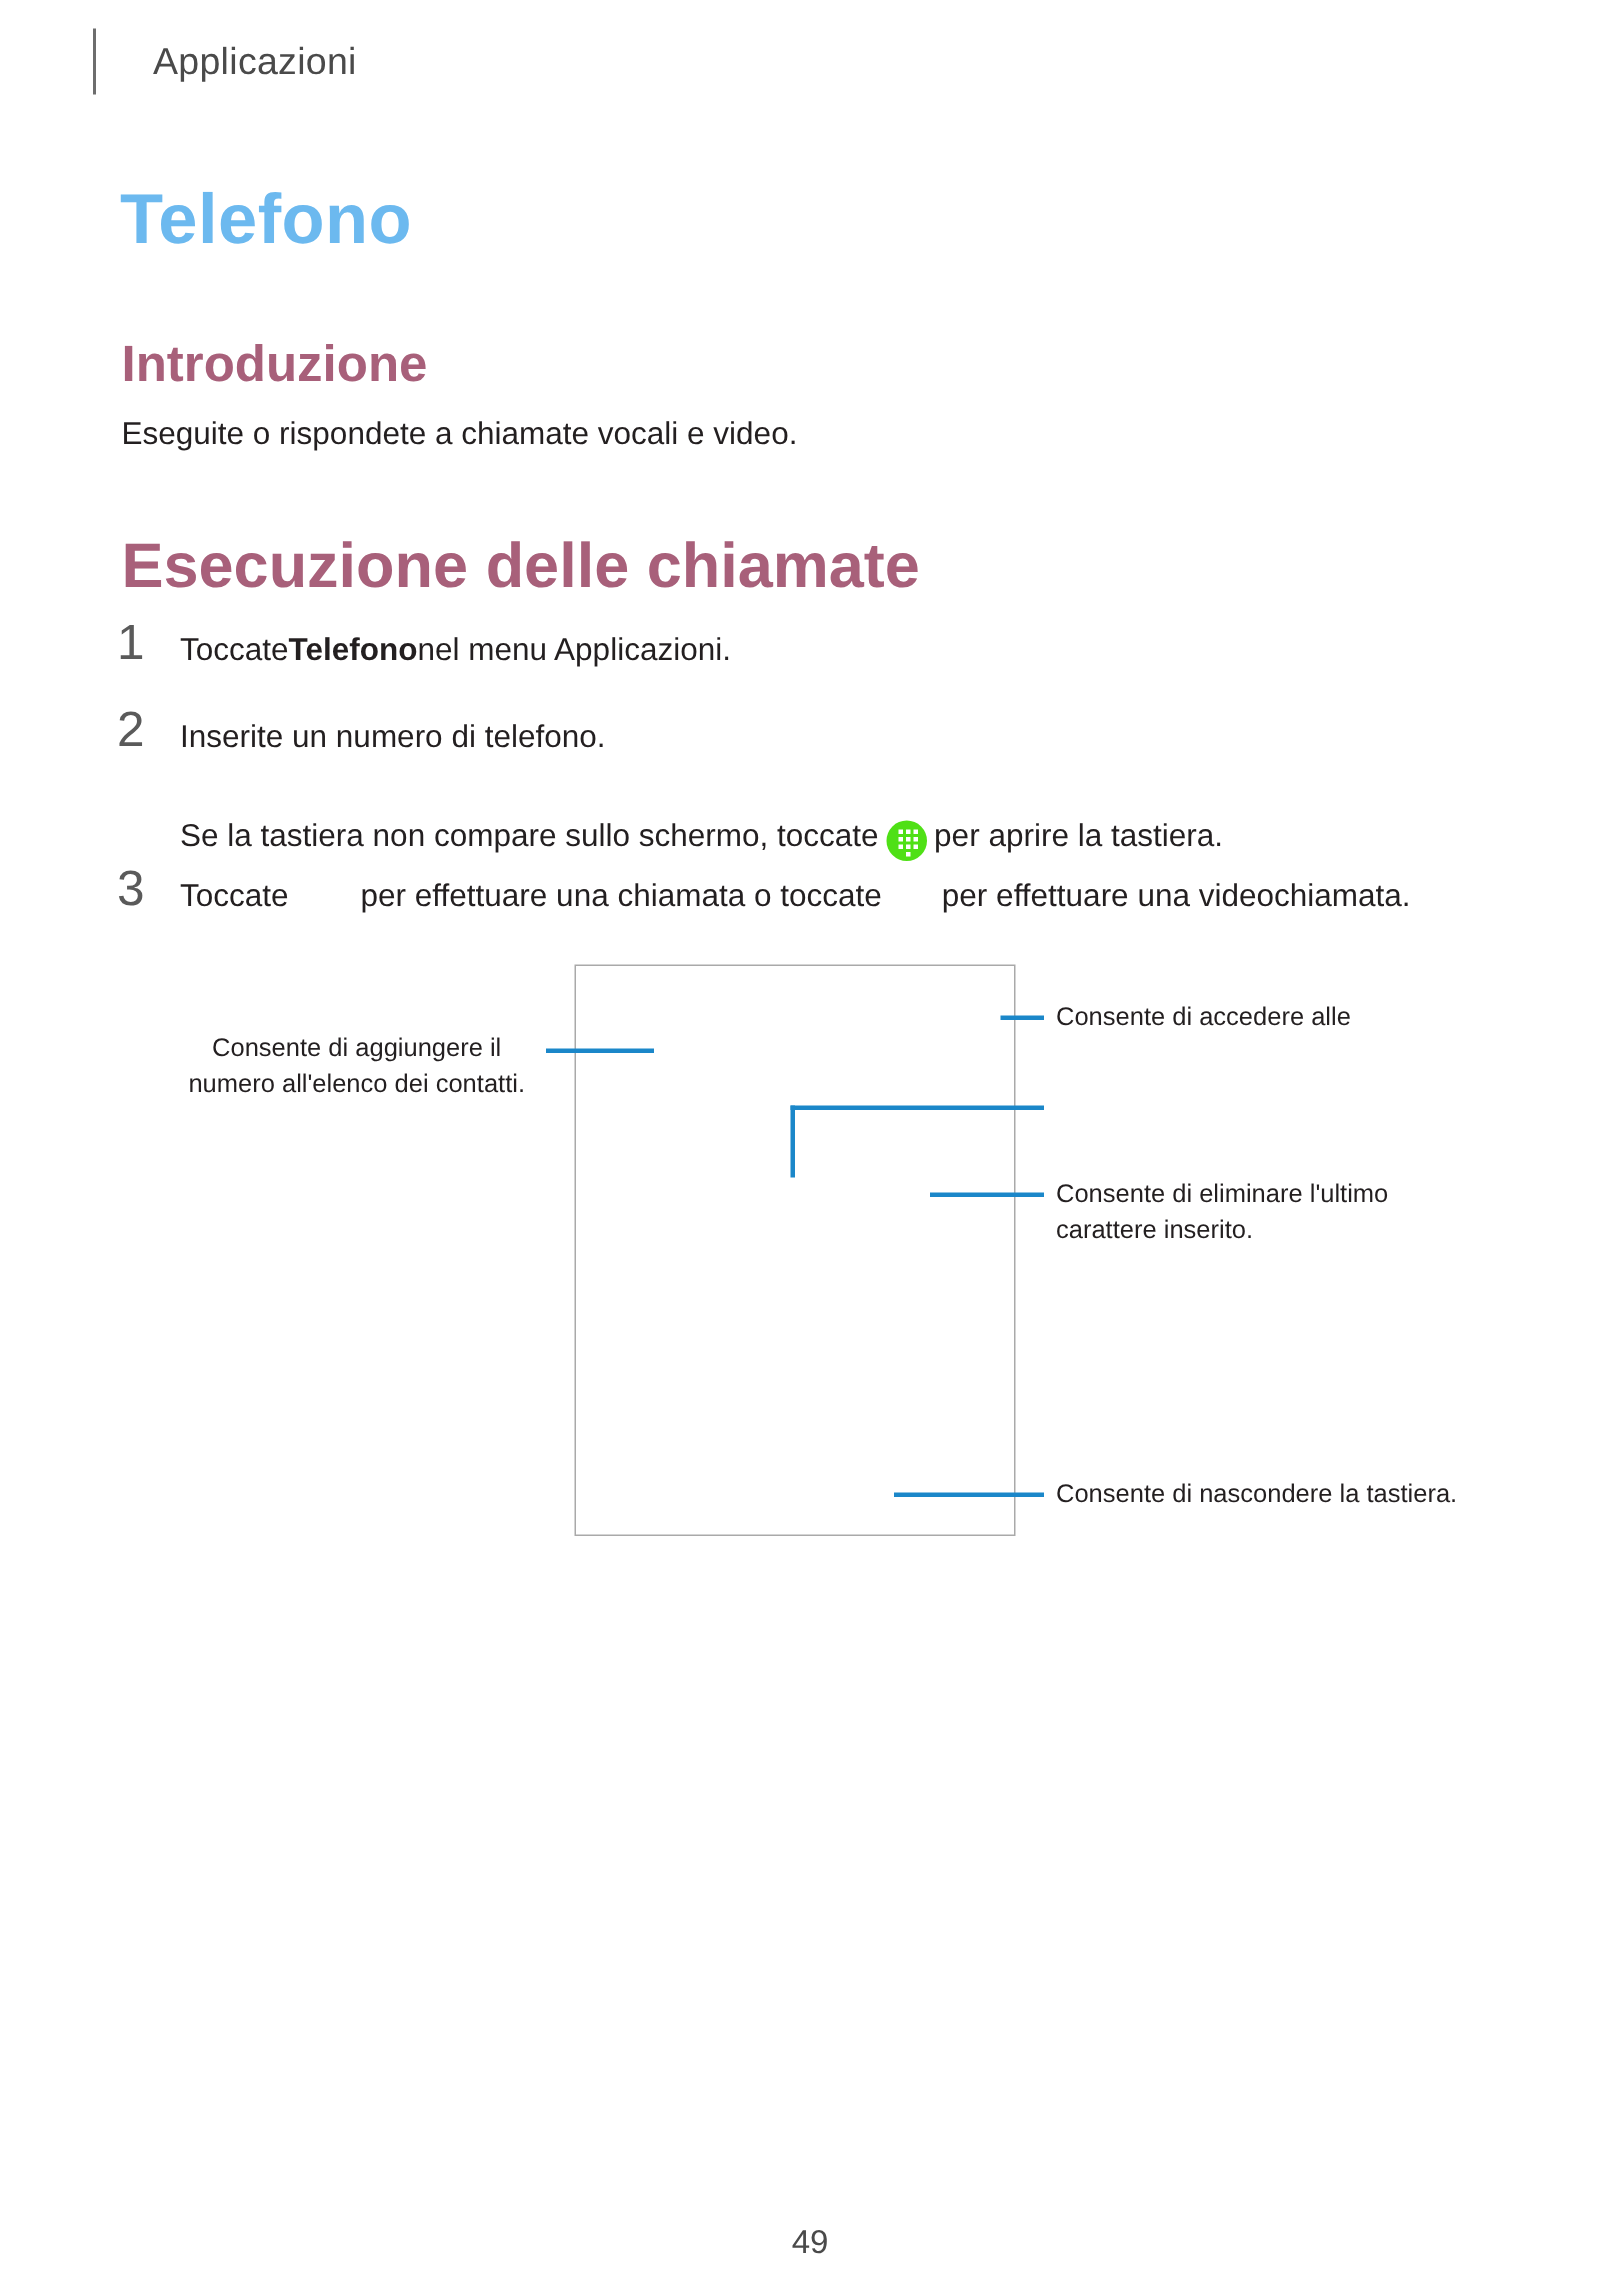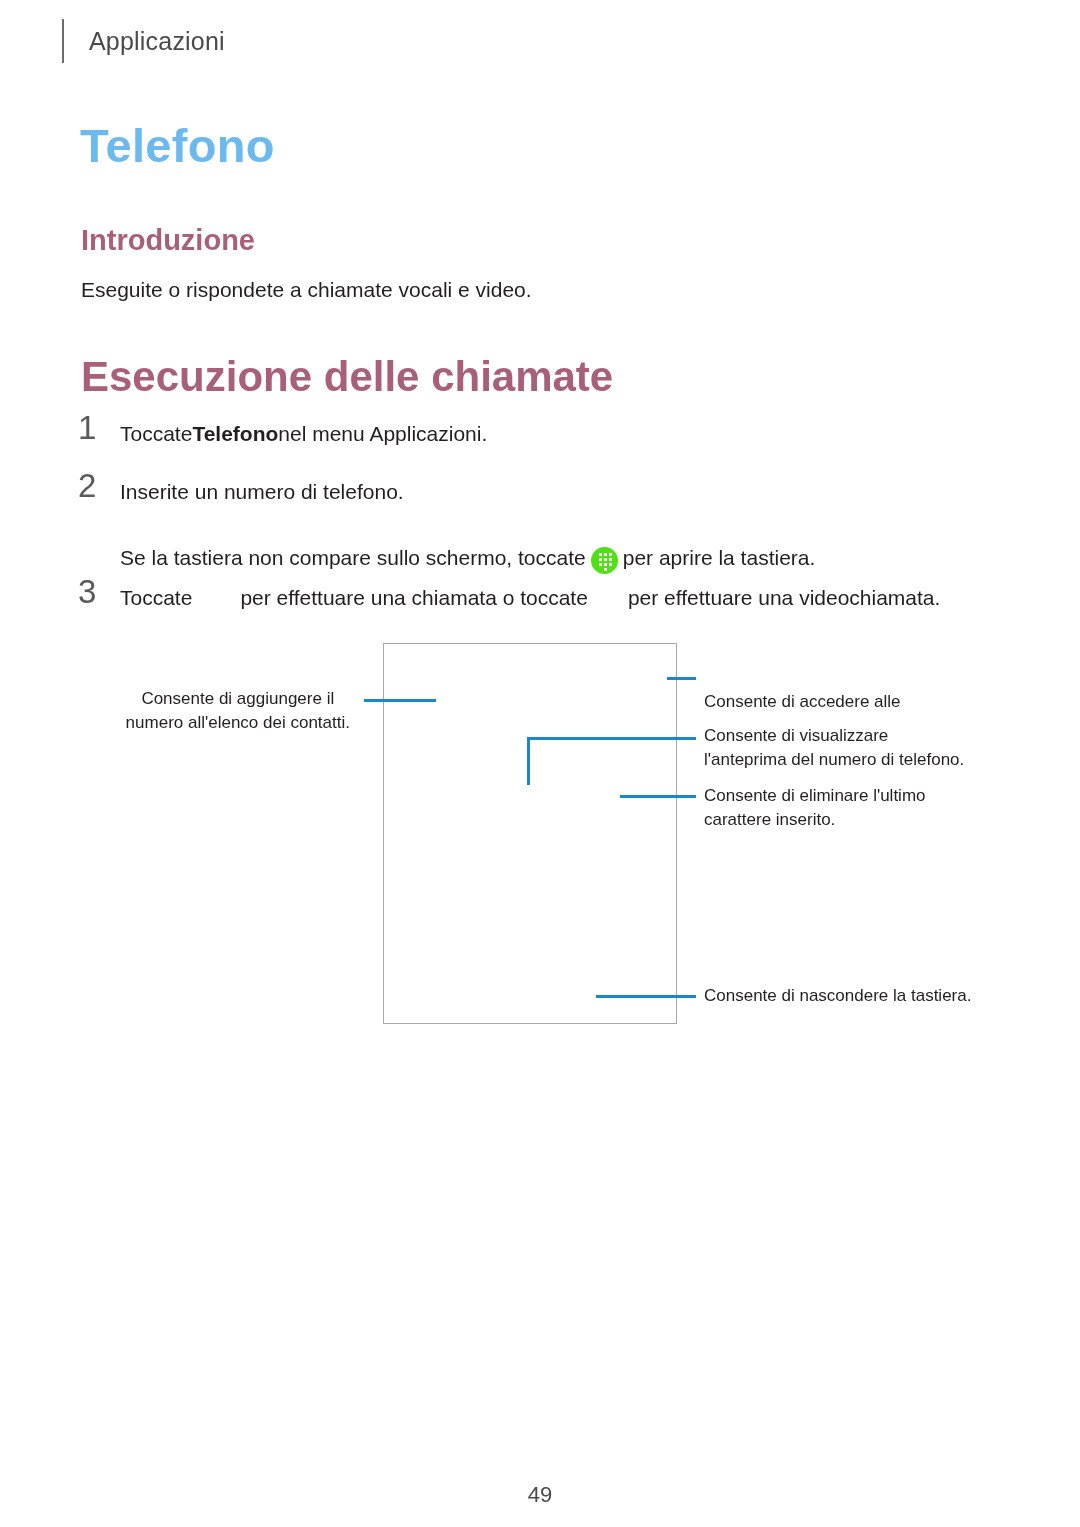--- a/index.html
+++ b/index.html
@@ -26,21 +26,21 @@
     display: flex;
     align-items: center;
   }
   .header-rule {
     width: 2px;
     height: 44px;
     background: #6d6d6d;
     flex: 0 0 auto;
   }
   .header-label {
-    margin-left: 25px;
+    margin-left: 38px;
     font-size: 25px;
     color: #4a4a4a;
     letter-spacing: 0.2px;
     white-space: nowrap;
   }
 
   
   .chapter-title {
     position: absolute;
     left: 80px;
@@ -56,21 +56,21 @@
   .h2 {
     position: absolute;
     left: 81px;
     font-weight: bold;
     color: #a8607a;
     line-height: 1;
     white-space: nowrap;
   }
   .h2-intro {
     top: 226px;
-    font-size: 29px;
+    font-size: 34px;
   }
   .h2-exec {
     top: 356px;
     font-size: 42px;
   }
 
   
   .body-p {
     position: absolute;
     left: 81px;
@@ -185,21 +185,21 @@
   .callout-left {
     right: 730px;
     top: 687px;
     text-align: center;
     white-space: nowrap;
   }
   .callout-right {
     left: 704px;
     text-align: left;
   }
-  .callout-r1 { top: 666px; width: 300px; margin-top: 24px; }
+  .callout-r1 { top: 666px; width: 300px; }
   .callout-r2 { top: 724px; width: 310px; }
   .callout-r3 { top: 784px; width: 300px; }
   .callout-r4 { top: 984px; width: 300px; white-space: nowrap; }
 
   
   .page-number {
     position: absolute;
     left: 0;
     right: 0;
     top: 1482px;
@@ -285,24 +285,20 @@
 
   <div class="callout callout-left">
     <div>Consente di aggiungere il</div>
     <div>numero all'elenco dei contatti.</div>
   </div>
 
   <div class="callout callout-right callout-r1">
     <div>Consente di accedere alle</div>
   </div>
 
-  <div class="callout callout-right callout-r2">
-    <div>Consente di visualizzare</div>
-    <div>l'anteprima del numero di telefono.</div>
-  </div>
 
   <div class="callout callout-right callout-r3">
     <div>Consente di eliminare l'ultimo</div>
     <div>carattere inserito.</div>
   </div>
 
   <div class="callout callout-right callout-r4">
     <div>Consente di nascondere la tastiera.</div>
   </div>
 

